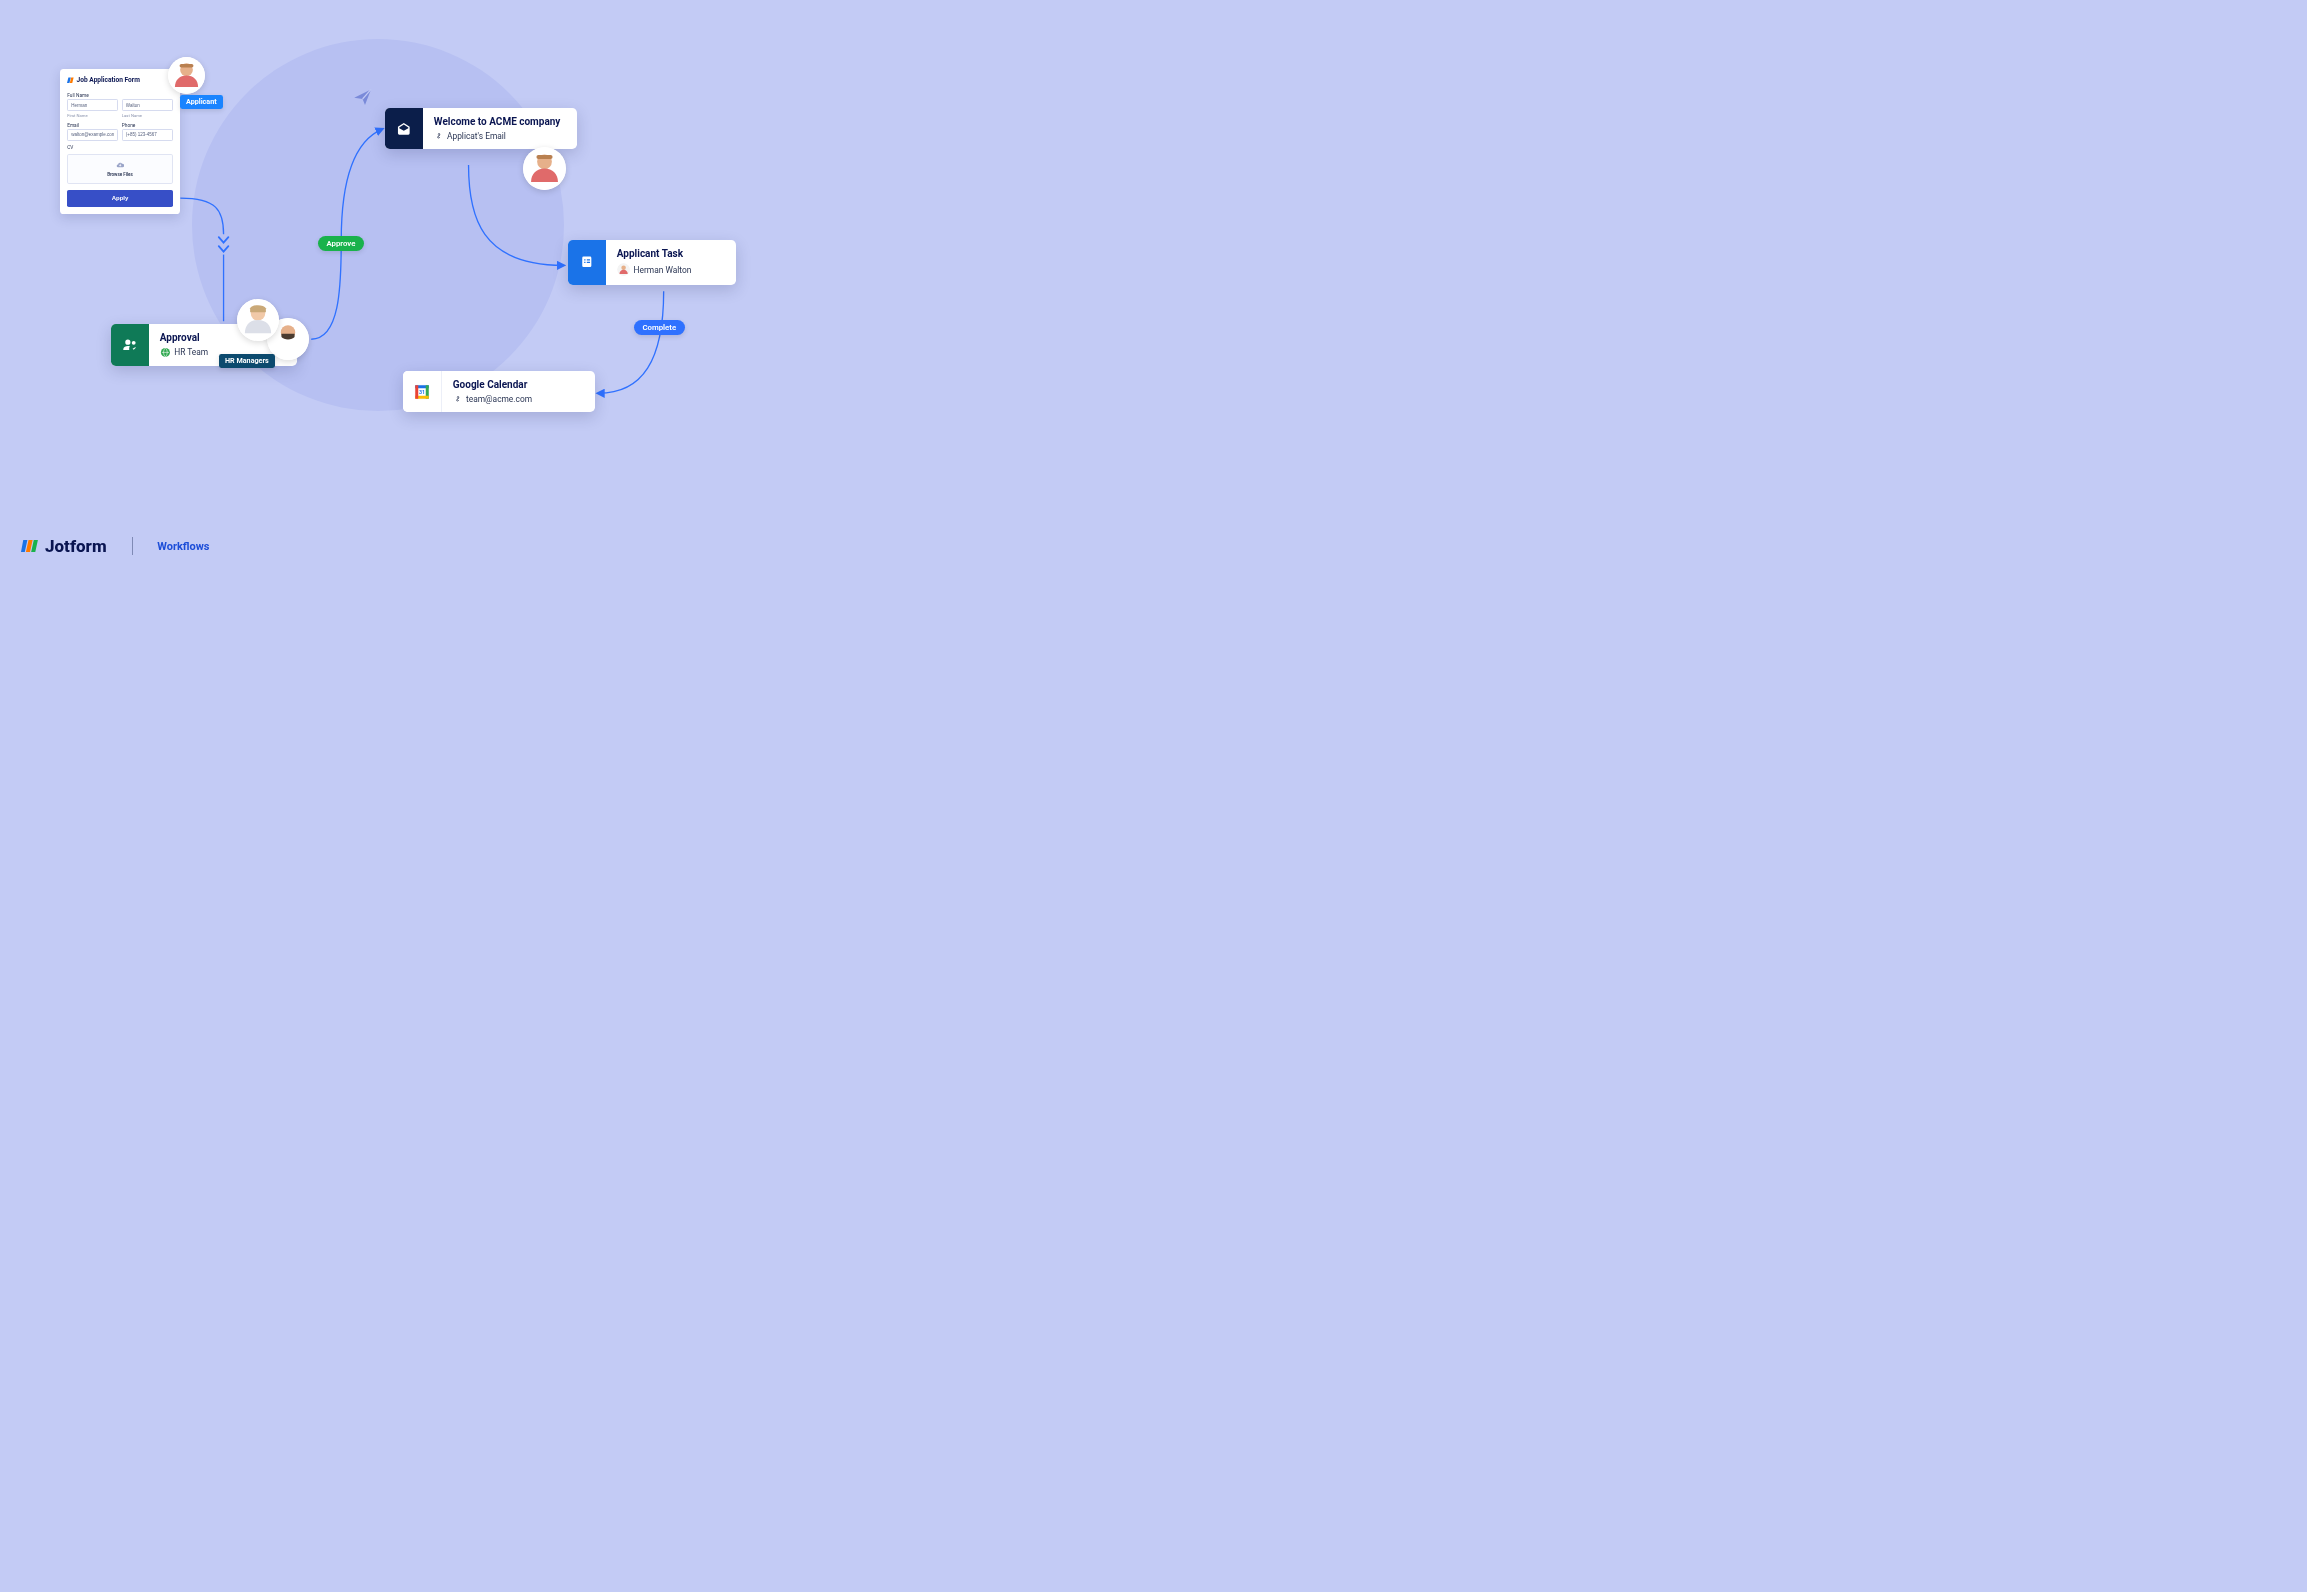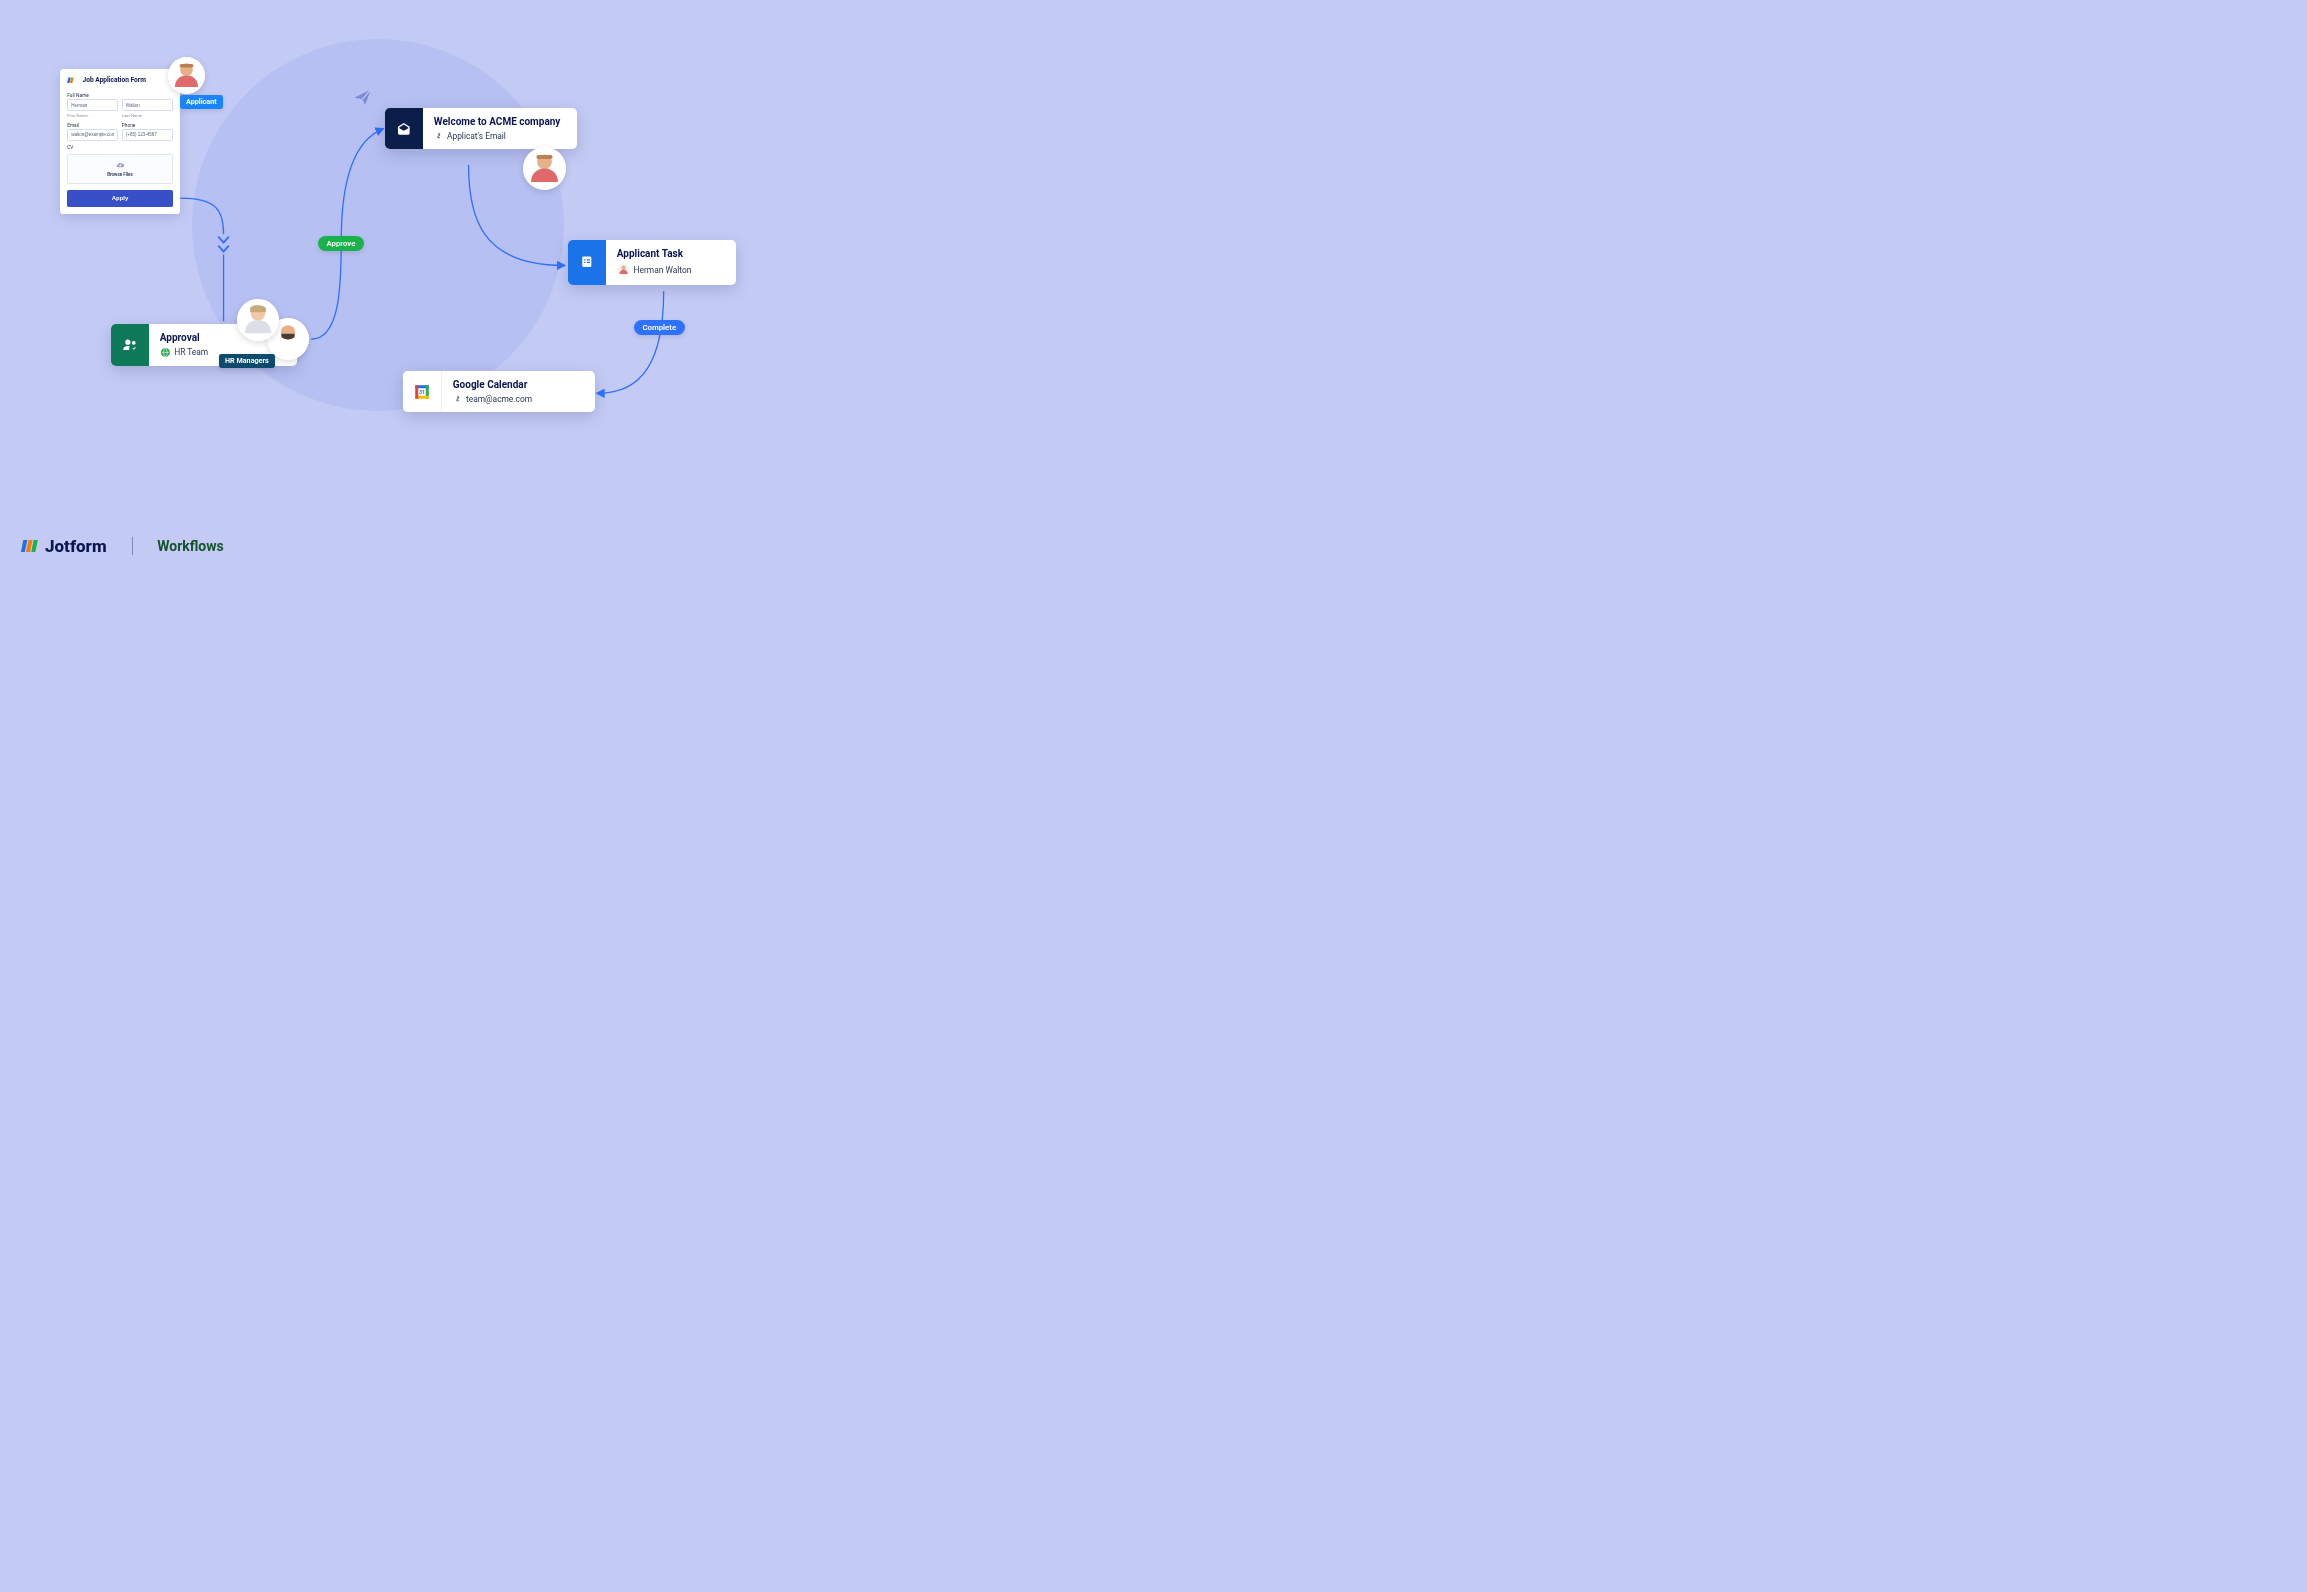--- a/index.html
+++ b/index.html
@@ -19,21 +19,21 @@
     background:#b7c0f2;
     left:192px;top:39px;
   }
   
   .form-card{
     position:absolute;left:60px;top:69px;
     width:120px;background:#fff;border-radius:3.6px;
     box-shadow:0 3.6px 12px rgba(20,30,80,.15);
     font-size:4.8px;color:#454f69;
   }
-  .form-title{display:flex;align-items:center;gap:7px;font-weight:700;font-size:6.6px;color:#0a1551;padding:7.2px 7.2px 3.6px;}
+  .form-title{display:flex;align-items:center;gap:1px;font-weight:700;font-size:6.6px;color:#0a1551;padding:7.2px 7.2px 3.6px;}
   .form-body{padding:0 7.2px 7.2px;}
   .lbl{font-size:4.8px;color:#2b3654;margin-top:4.8px;margin-bottom:1.2px;}
   .sub{font-size:4.2px;color:#8a93ad;margin-top:1.8px;}
   .row2{display:flex;gap:3.6px;}
   .row2>div{flex:1;}
   .inp{width:100%;box-sizing:border-box;border:0.6px solid #d6dbef;border-radius:1.2px;padding:2.4px 3px;font-size:4.5px;color:#58627f;background:#fff;}
   .cv-box{border:0.6px solid #e0e4f3;border-radius:1.8px;background:#fbfcff;margin-top:3.6px;padding:6px 0;text-align:center;}
   .cv-ic{width:8.4px;height:8.4px;margin:0 auto 1.8px;}
   .apply-btn{margin-top:6px;background:#374fc7;color:#fff;border:none;width:100%;padding:5.4px 0;border-radius:1.8px;font-size:6px;font-weight:600;}
   
@@ -51,21 +51,21 @@
   .avatar{position:absolute;border-radius:50%;background:#fff;box-shadow:0 1.8px 6px rgba(0,0,0,.15);overflow:hidden;}
   .avatar svg{width:100%;height:100%;}
   
   .pill{position:absolute;padding:3px 8.4px;border-radius:9.6px;color:#fff;font-size:7.8px;font-weight:600;box-shadow:0 1.8px 4.8px rgba(0,0,0,.12);}
   .sq-pill{position:absolute;padding:2.4px 6px;border-radius:2.4px;color:#fff;font-size:7.2px;font-weight:700;box-shadow:0 1.8px 4.8px rgba(0,0,0,.12);}
   
   .footer{position:absolute;left:21px;bottom:24px;display:flex;align-items:center;gap:25px;}
   .brand{display:flex;align-items:center;gap:6px;}
   .brand-name{font-size:17px;font-weight:800;color:#0a1551;}
   .divider{width:0.6px;height:18px;background:#7f8ab5;}
-  .sub-brand{font-size:14px;font-weight:700;color:#14532d;}
+  .sub-brand{font-size:11px;font-weight:700;color:#1d4ed8;}
   
   svg.conn{position:absolute;overflow:visible;pointer-events:none;}
   .link-ic{width:9.6px;height:9.6px;}
 </style>
 </head>
 <body>
 
 <div class="stage">
   <div class="big-circle"></div>
 

